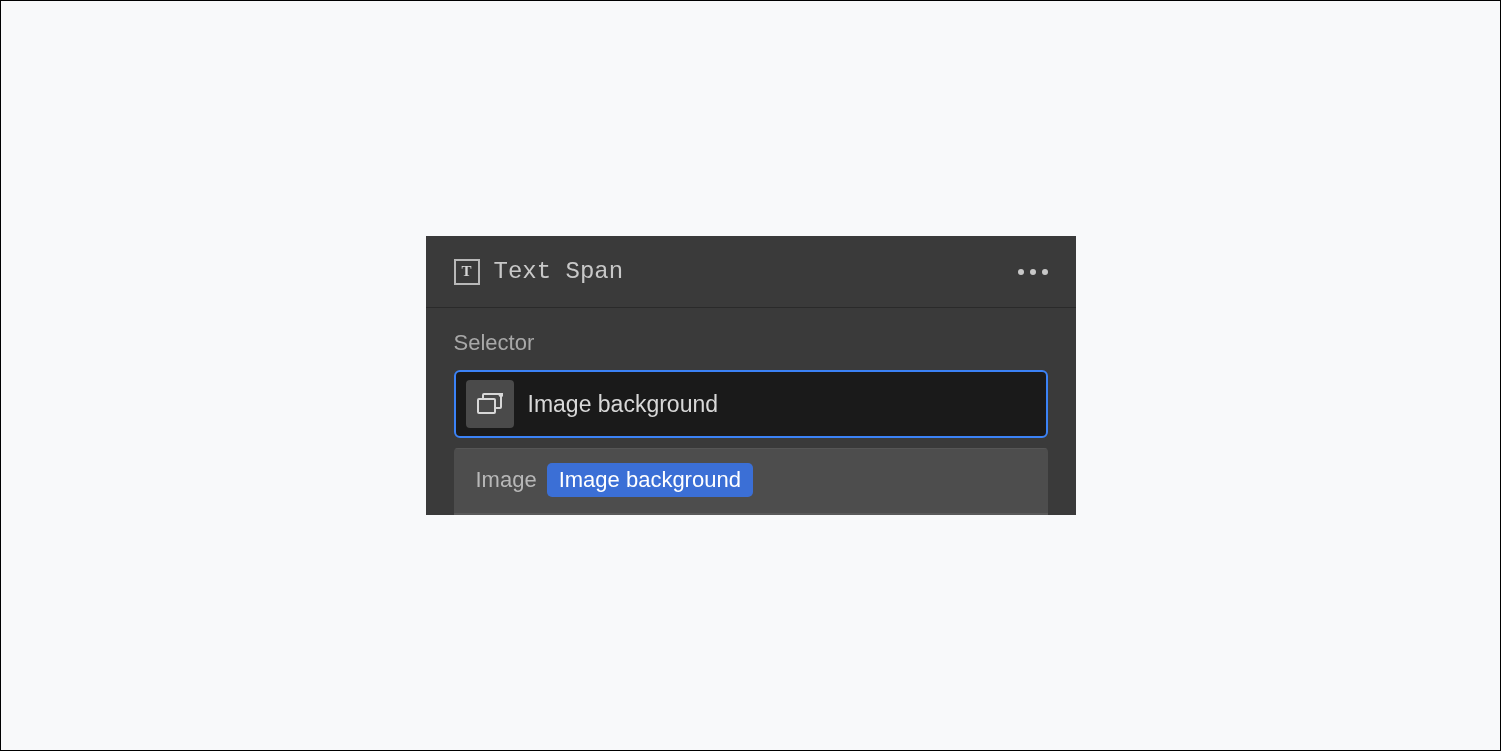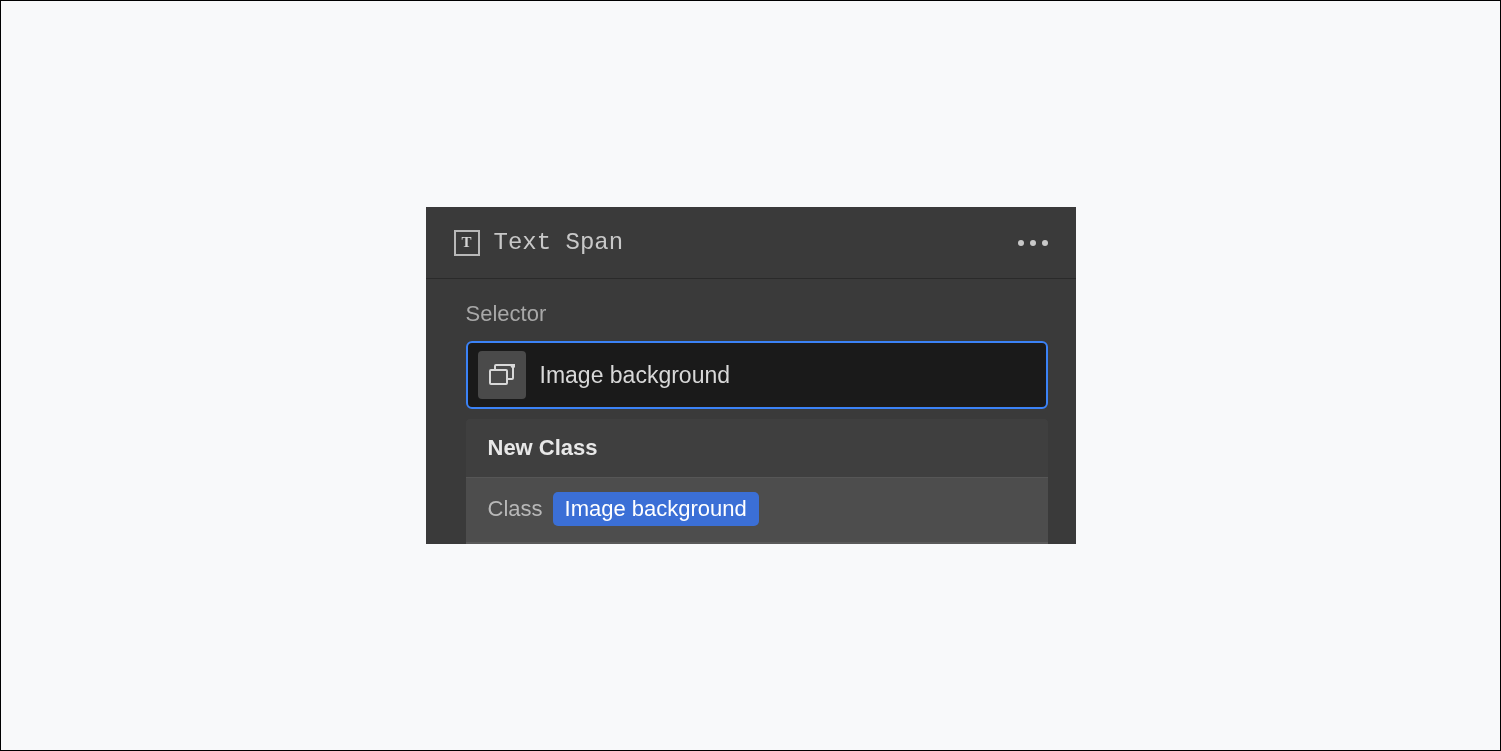--- a/index.html
+++ b/index.html
@@ -59,21 +59,20 @@
       cursor: pointer;
     }
     .more-icon span {
       width: 6px;
       height: 6px;
       background: #c8c8c8;
       border-radius: 50%;
     }
     .panel-body {
       padding: 22px 28px 0 28px;
-      margin-left: 12px;
     }
     .selector-label {
       font-size: 22px;
       color: #a8a8a8;
       margin-bottom: 14px;
       font-weight: 400;
     }
     .selector-input-wrap {
       display: flex;
       align-items: center;
@@ -165,20 +164,19 @@
         <svg viewBox="0 0 26 22" fill="none" stroke="#d8d8d8" stroke-width="2">
           <rect x="1" y="6" width="17" height="14" rx="1"></rect>
           <path d="M6 6 V2 a1 1 0 0 1 1 -1 h16 a1 1 0 0 1 1 1 v12 a1 1 0 0 1 -1 1 h-4"></path>
           <circle cx="24" cy="1.5" r="2.5" fill="#d8d8d8" stroke="none"></circle>
         </svg>
       </div>
       <input class="selector-input" type="text" value="Image background" style="">
     </div>
 
     <div class="dropdown">
-      <div class="dropdown-header">New Class</div>
       <div class="dropdown-item">
-        <span class="create-label">Class</span>
+        <span class="create-label">Image</span>
         <span class="class-tag">Image background</span>
       </div>
     </div>
   </div>
 </div>
 
 </body></html>

